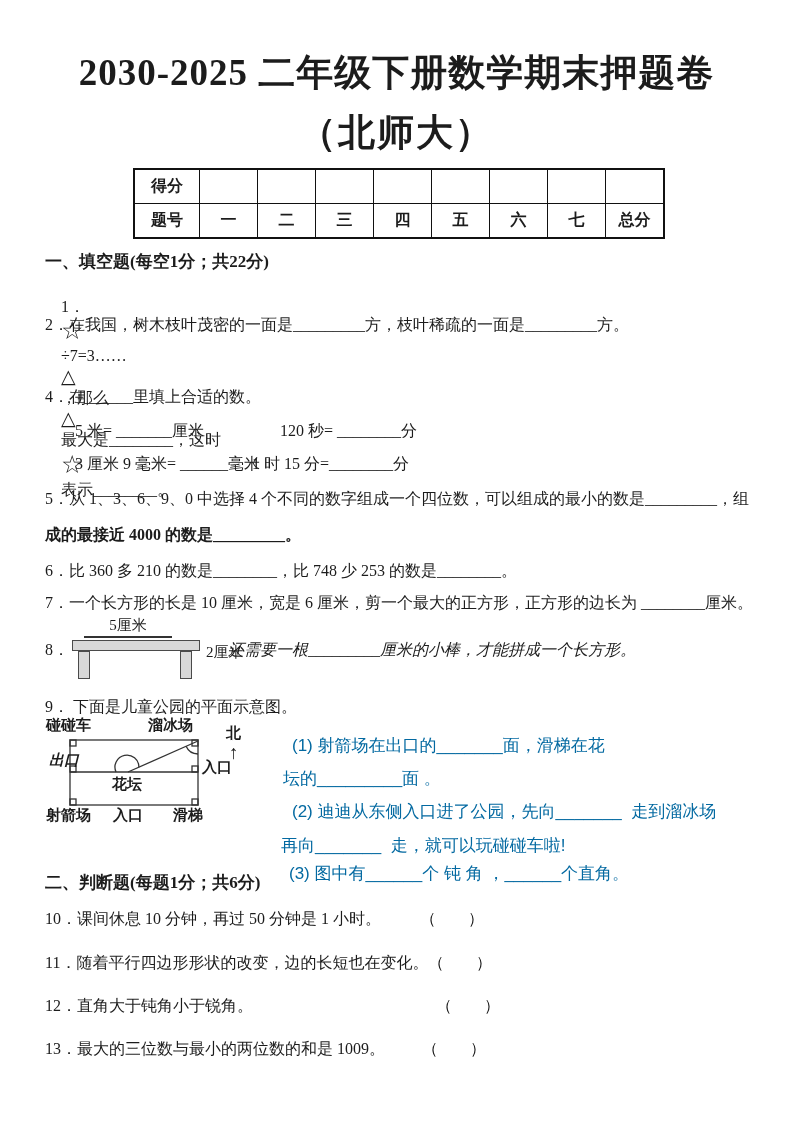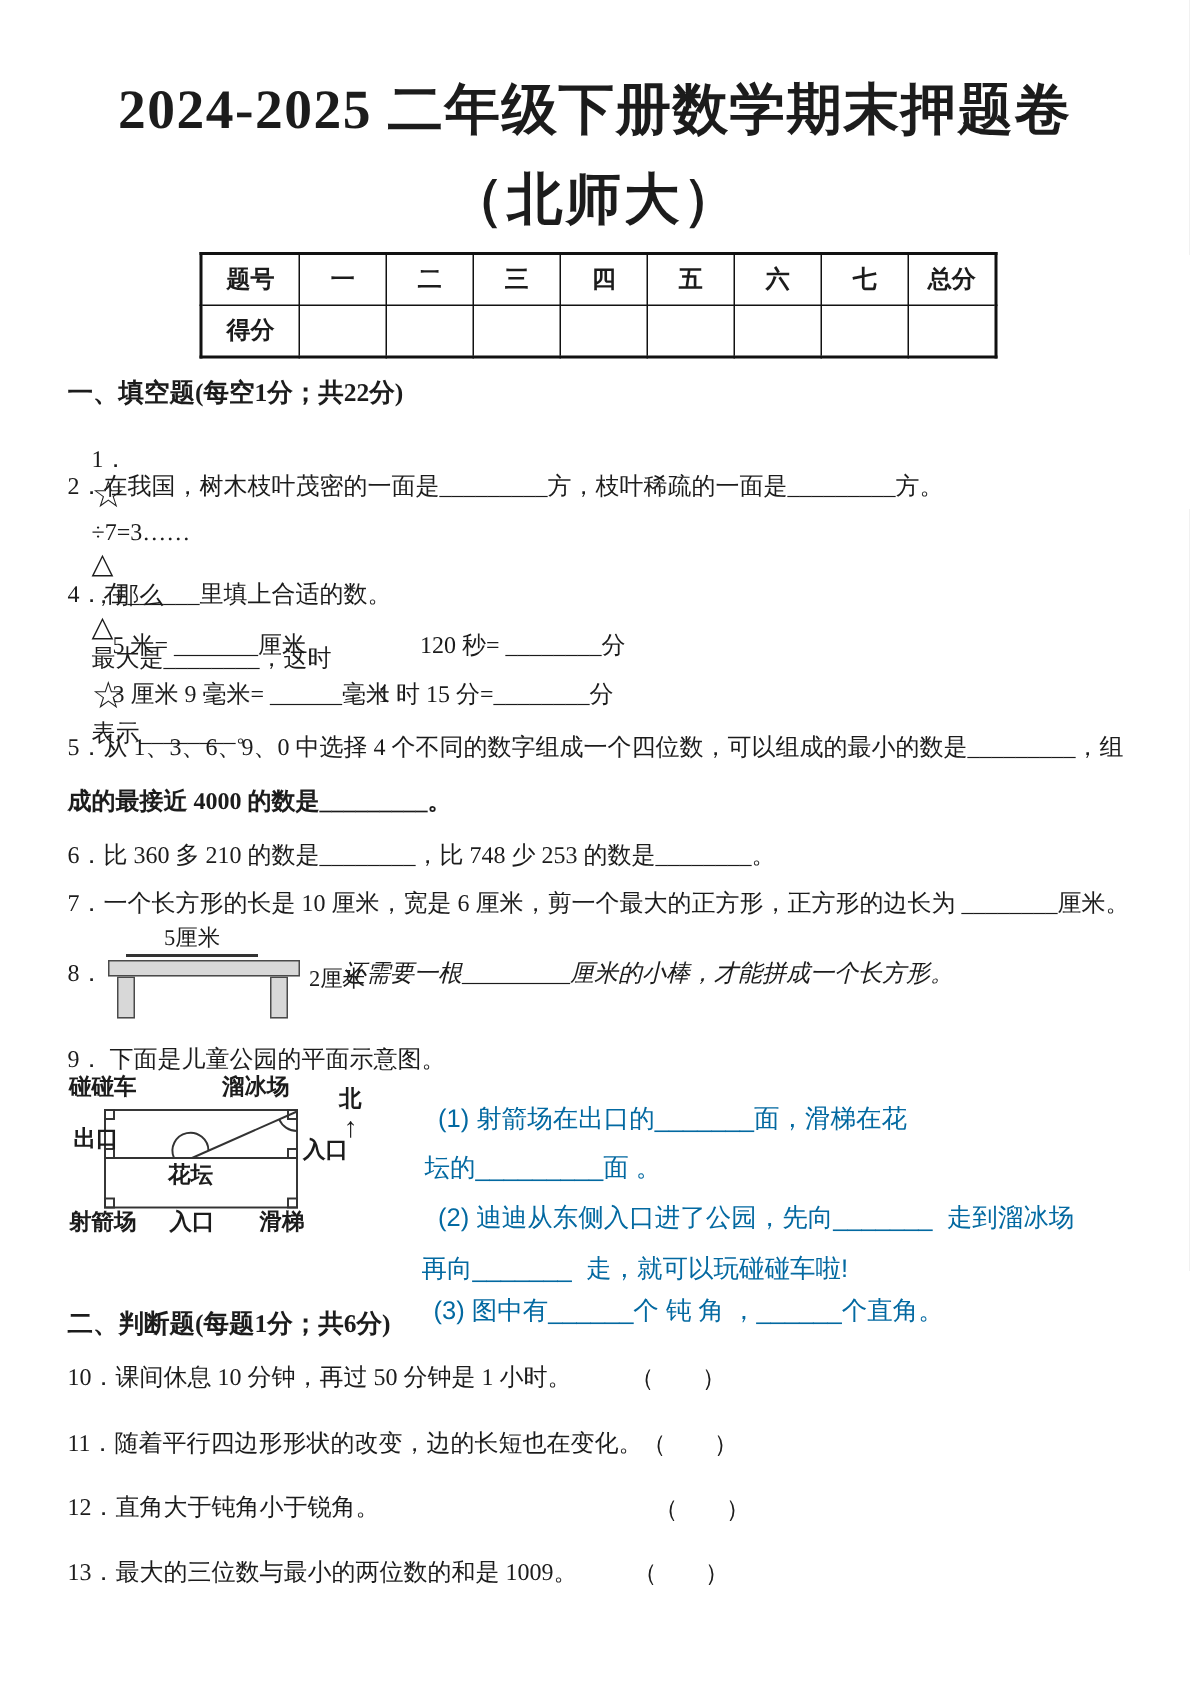--- a/index.html
+++ b/index.html
@@ -43,46 +43,46 @@
   .sub{position:absolute;white-space:pre;font-size:17px;line-height:1.2;
        font-family:"Liberation Sans","DejaVu Sans",sans-serif;color:#0369a1;}
   
   .paren{position:absolute;white-space:pre;font-size:16px;}
 </style>
 </head>
 <body>
 
 <div class="page">
 
-  <div class="title1">2024-2025 二年级下册数学期末押题卷</div>
+  <div class="title1">2030-2025 二年级下册数学期末押题卷</div>
   <div class="title2">（北师大）</div>
 
   <table class="score">
     <tbody>
         <tr>
+      <td class="c0">得分</td>
+      <td class="cn"></td>
+      <td class="cn"></td>
+      <td class="cn"></td>
+      <td class="cn"></td>
+      <td class="cn"></td>
+      <td class="cn"></td>
+      <td class="cn"></td>
+      <td class="cn"></td>
+    </tr>
+    <tr>
       <td class="c0">题号</td>
       <td class="cn">一</td>
       <td class="cn">二</td>
       <td class="cn">三</td>
       <td class="cn">四</td>
       <td class="cn">五</td>
       <td class="cn">六</td>
       <td class="cn">七</td>
       <td class="cn">总分</td>
-    </tr>
-    <tr>
-      <td class="c0">得分</td>
-      <td class="cn"></td>
-      <td class="cn"></td>
-      <td class="cn"></td>
-      <td class="cn"></td>
-      <td class="cn"></td>
-      <td class="cn"></td>
-      <td class="cn"></td>
-      <td class="cn"></td>
     </tr>
   </tbody>
     </table>
 
   <div class="sect" style="left:45px;top:250px;">一、填空题(每空1分；共22分)</div>
 
   <div class="line" style="left:45px;top:278px;">
     <span>1．</span>
     <span class="sym-star">☆</span>
     <span>÷7=3……</span>
@@ -129,21 +129,21 @@
       <rect x="24" y="85" width="6" height="6"></rect>
       <rect x="146" y="85" width="6" height="6"></rect>
       <rect x="24" y="52" width="6" height="6"></rect>
       <rect x="146" y="52" width="6" height="6"></rect>
     </g>
   </svg>
   <div class="map-label" style="left:46px;top:718px;">碰碰车</div>
   <div class="map-label" style="left:148px;top:718px;">溜冰场</div>
   <div class="map-label" style="left:226px;top:726px;">北</div>
   <div class="north-arrow" style="left:229px;top:742px;">↑</div>
-  <div class="map-label vert" style="left:49px;top:753px;">出口</div>
+  <div class="map-label vert" style="left:49px;top:753px;font-style:italic;">出口</div>
   <div class="map-label vert" style="left:202px;top:760px;">入口</div>
   <div class="map-label" style="left:112px;top:777px;">花坛</div>
   <div class="map-label" style="left:46px;top:808px;">射箭场</div>
   <div class="map-label" style="left:113px;top:808px;">入口</div>
   <div class="map-label" style="left:173px;top:808px;">滑梯</div>
 
   <div class="sub" style="left:292px;top:736px;">(1) 射箭场在出口的_______面，滑梯在花</div>
   <div class="sub" style="left:283px;top:769px;">坛的_________面 。</div>
   <div class="sub" style="left:292px;top:802px;">(2) 迪迪从东侧入口进了公园，先向_______  走到溜冰场</div>
   <div class="sub" style="left:281px;top:836px;">再向_______  走，就可以玩碰碰车啦!</div>

